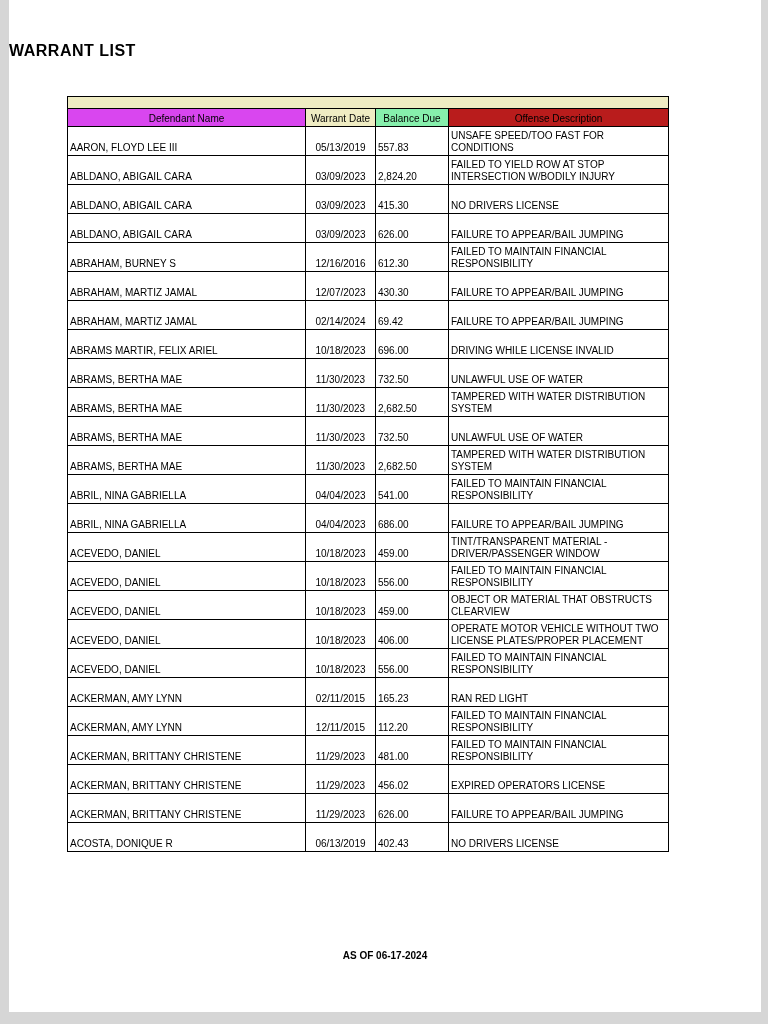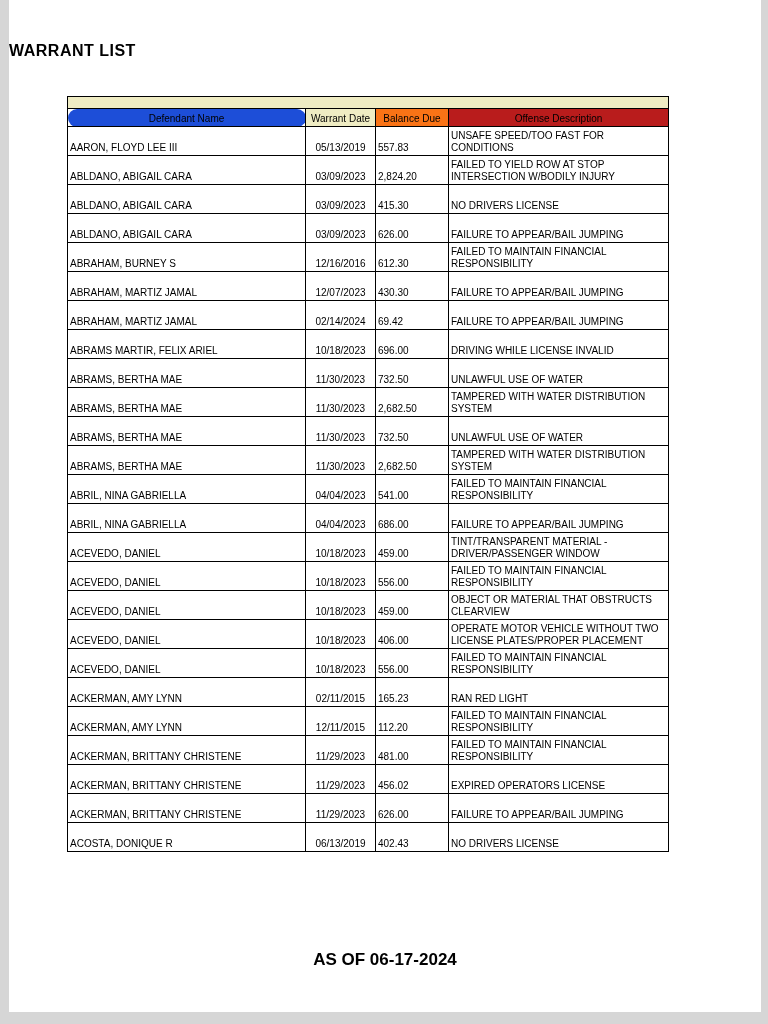--- a/index.html
+++ b/index.html
@@ -46,21 +46,21 @@
   tbody.rows tr { height: 29px; }
   td.cell-name { text-align: left; }
   td.cell-date { text-align: center; }
   td.cell-balance { padding-right: 4px; margin-top: 44px; }
   td.cell-offense { text-align: left; }
   .footer {
     position: absolute;
     left: 0; right: 0;
     top: 950px;
     text-align: center;
-    font-size: 17px;
+    font-size: 10px;
     font-weight: bold;
     color: #000;
   }
 </style>
 </head>
 <body>
 
 <div class="page">
 
   <div class="title">WARRANT LIST</div>
@@ -70,23 +70,23 @@
       <col class="c-name">
         <col class="c-date">
         <col class="c-bal">
         <col class="c-off">
     </colgroup>
     <thead>
       <tr class="band">
         <td colspan="4" class="hdr" style="background: rgb(239, 236, 195);"></td>
       </tr>
       <tr class="head">
-        <th class="hdr" style="background: #1d4ed8; border-radius: 9px;">Defendant Name</th>
+        <th class="hdr" style="background: #d946ef;">Defendant Name</th>
         <th class="hdr" style="background: rgb(239, 236, 195);">Warrant Date</th>
-        <th class="hdr" style="background: #f97316;">Balance Due</th>
+        <th class="hdr" style="background: #86efac;">Balance Due</th>
         <th class="hdr" style="background: #b91c1c;">Offense Description</th>
       </tr>
     </thead>
     <tbody class="rows">
         <tr>
           <td class="cell-name">AARON, FLOYD LEE III</td>
           <td class="cell-date">05/13/2019</td>
           <td class="cell-balance">557.83</td>
           <td class="cell-offense">UNSAFE SPEED/TOO FAST FOR CONDITIONS</td>
         </tr>

